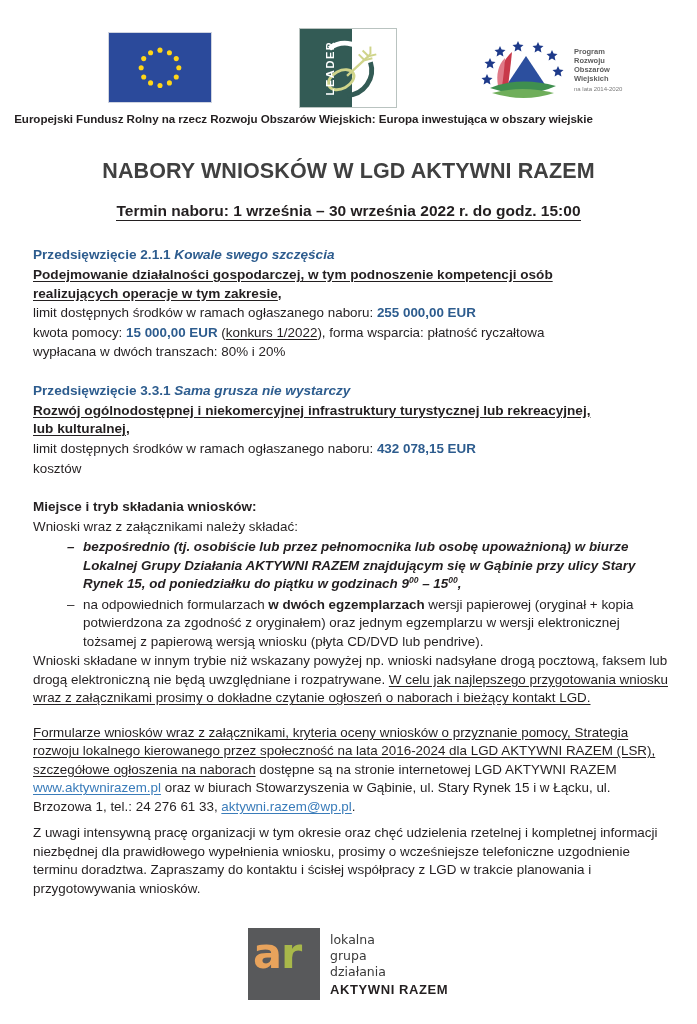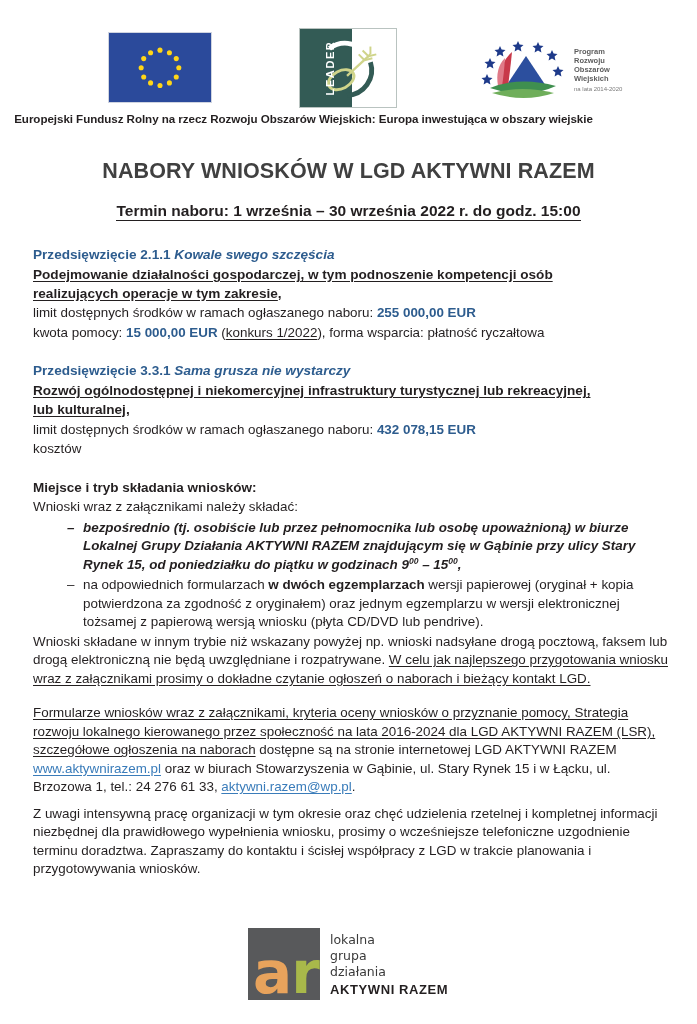--- a/index.html
+++ b/index.html
@@ -190,23 +190,23 @@
     height: 88px;
   }
   .fl-square {
     position: absolute;
     left: 0; top: 0;
     width: 72px; height: 72px;
     background: #58595b;
   }
   .fl-ar {
     position: absolute;
-    left: 5px; top: 16px;
+    left: 5px; top: 4px;
     font-family: "DejaVu Sans", sans-serif;
-    font-size: 58px;
+    font-size: 43px;
     font-weight: bold;
     color: #e8a35c;
     line-height: 1;
     letter-spacing: -1px;
   }
   .fl-ar .g { color: #a8b84a; }
   .fl-text {
     position: absolute;
     left: 82px;
     top: 4px;
@@ -306,20 +306,21 @@
     <span>Termin naboru: 1 września – 30 września 2022 r. do godz. 15:00</span>
   </div>
 
   <div class="content">
 
     <div>
       <div class="sec-head"><span>Przedsięwzięcie 2.1.1 </span><em>Kowale swego szczęścia</em></div>
       <div class="sec-sub"><u>Podejmowanie działalności gospodarczej, w tym podnoszenie kompetencji osób</u><br><u>realizujących operacje w tym zakresie</u><span>,</span></div>
       <div class="line"><span>limit dostępnych środków w ramach ogłaszanego naboru: </span><b class="amt">255 000,00 EUR</b></div>
       <div class="line"><span>kwota pomocy: </span><b class="amt">15 000,00 EUR</b><span> (</span><span class="uline">konkurs 1/2022</span><span>), forma wsparcia: płatność ryczałtowa</span></div>
+      <div class="line">wypłacana w dwóch transzach: 80% i 20%</div>
     </div>
 
     <div class="gap-md"></div>
 
     <div>
       <div class="sec-head"><span>Przedsięwzięcie 3.3.1 </span><em>Sama grusza nie wystarczy</em></div>
       <div class="sec-sub"><u>Rozwój ogólnodostępnej i niekomercyjnej infrastruktury turystycznej lub rekreacyjnej,</u><br><u>lub kulturalnej</u><span>,</span></div>
       <div class="line"><span>limit dostępnych środków w ramach ogłaszanego naboru: </span><b class="amt">432 078,15 EUR</b></div>
       <div class="line">kosztów</div>
     </div>

